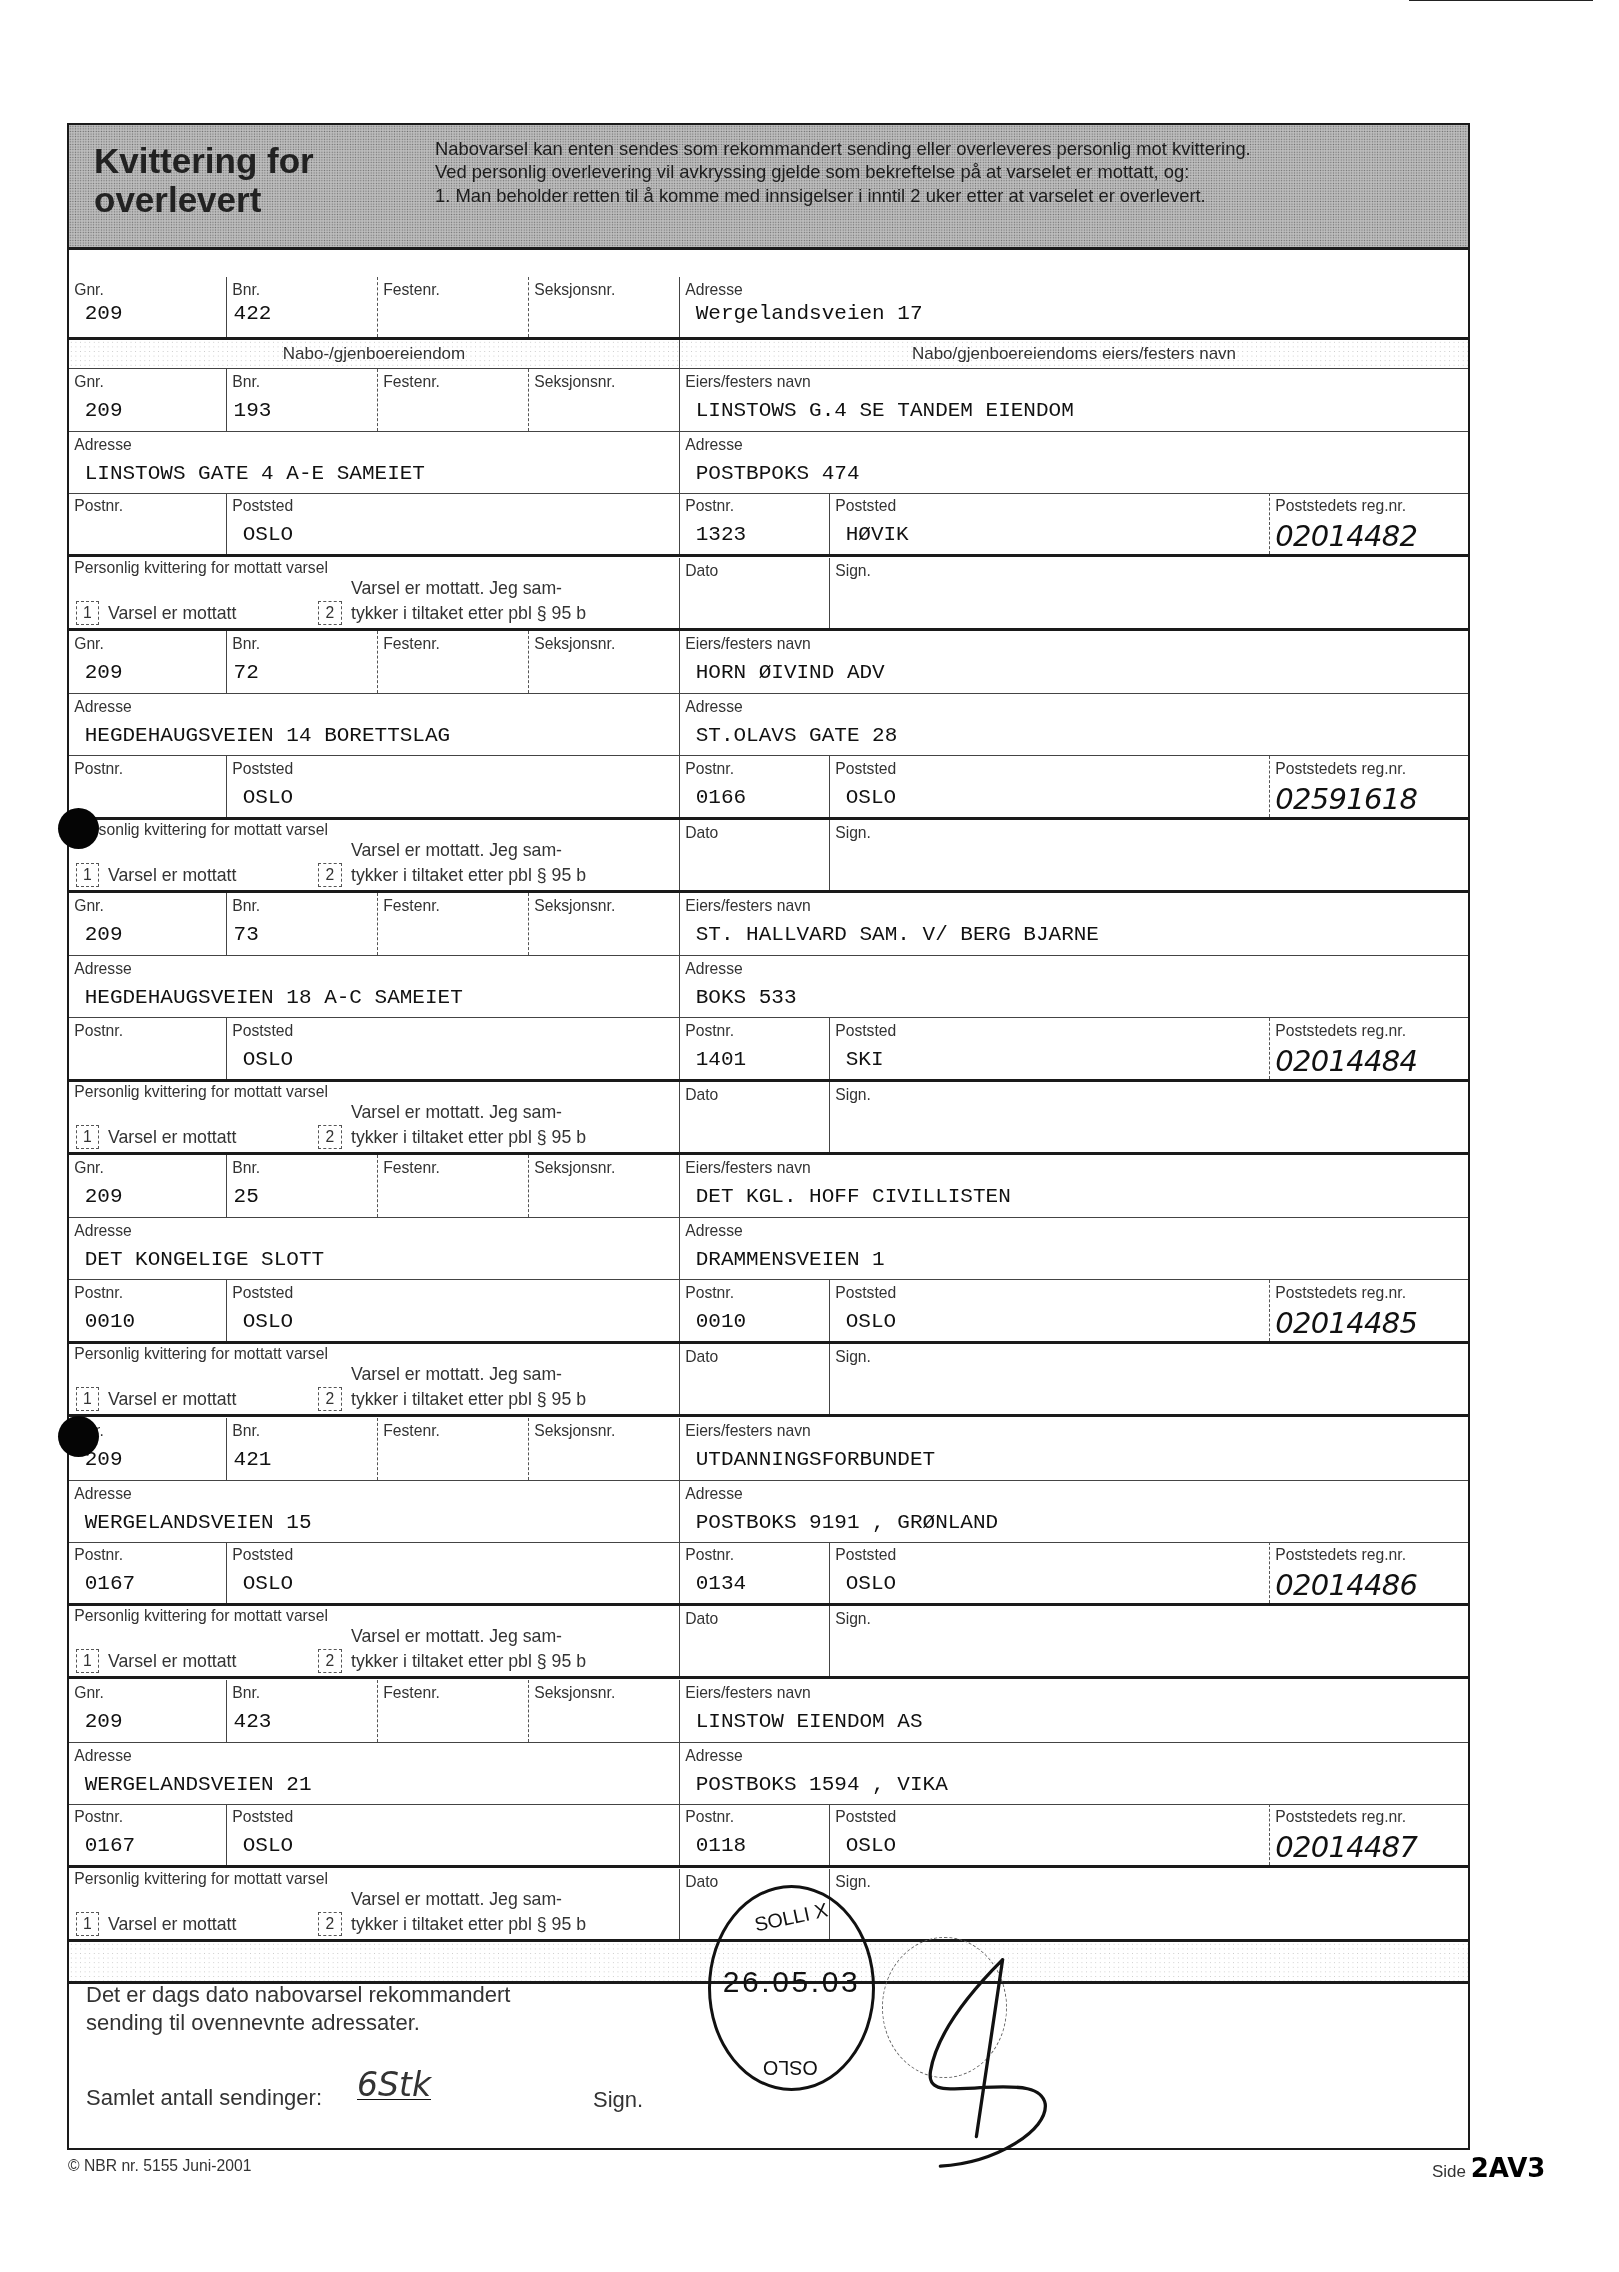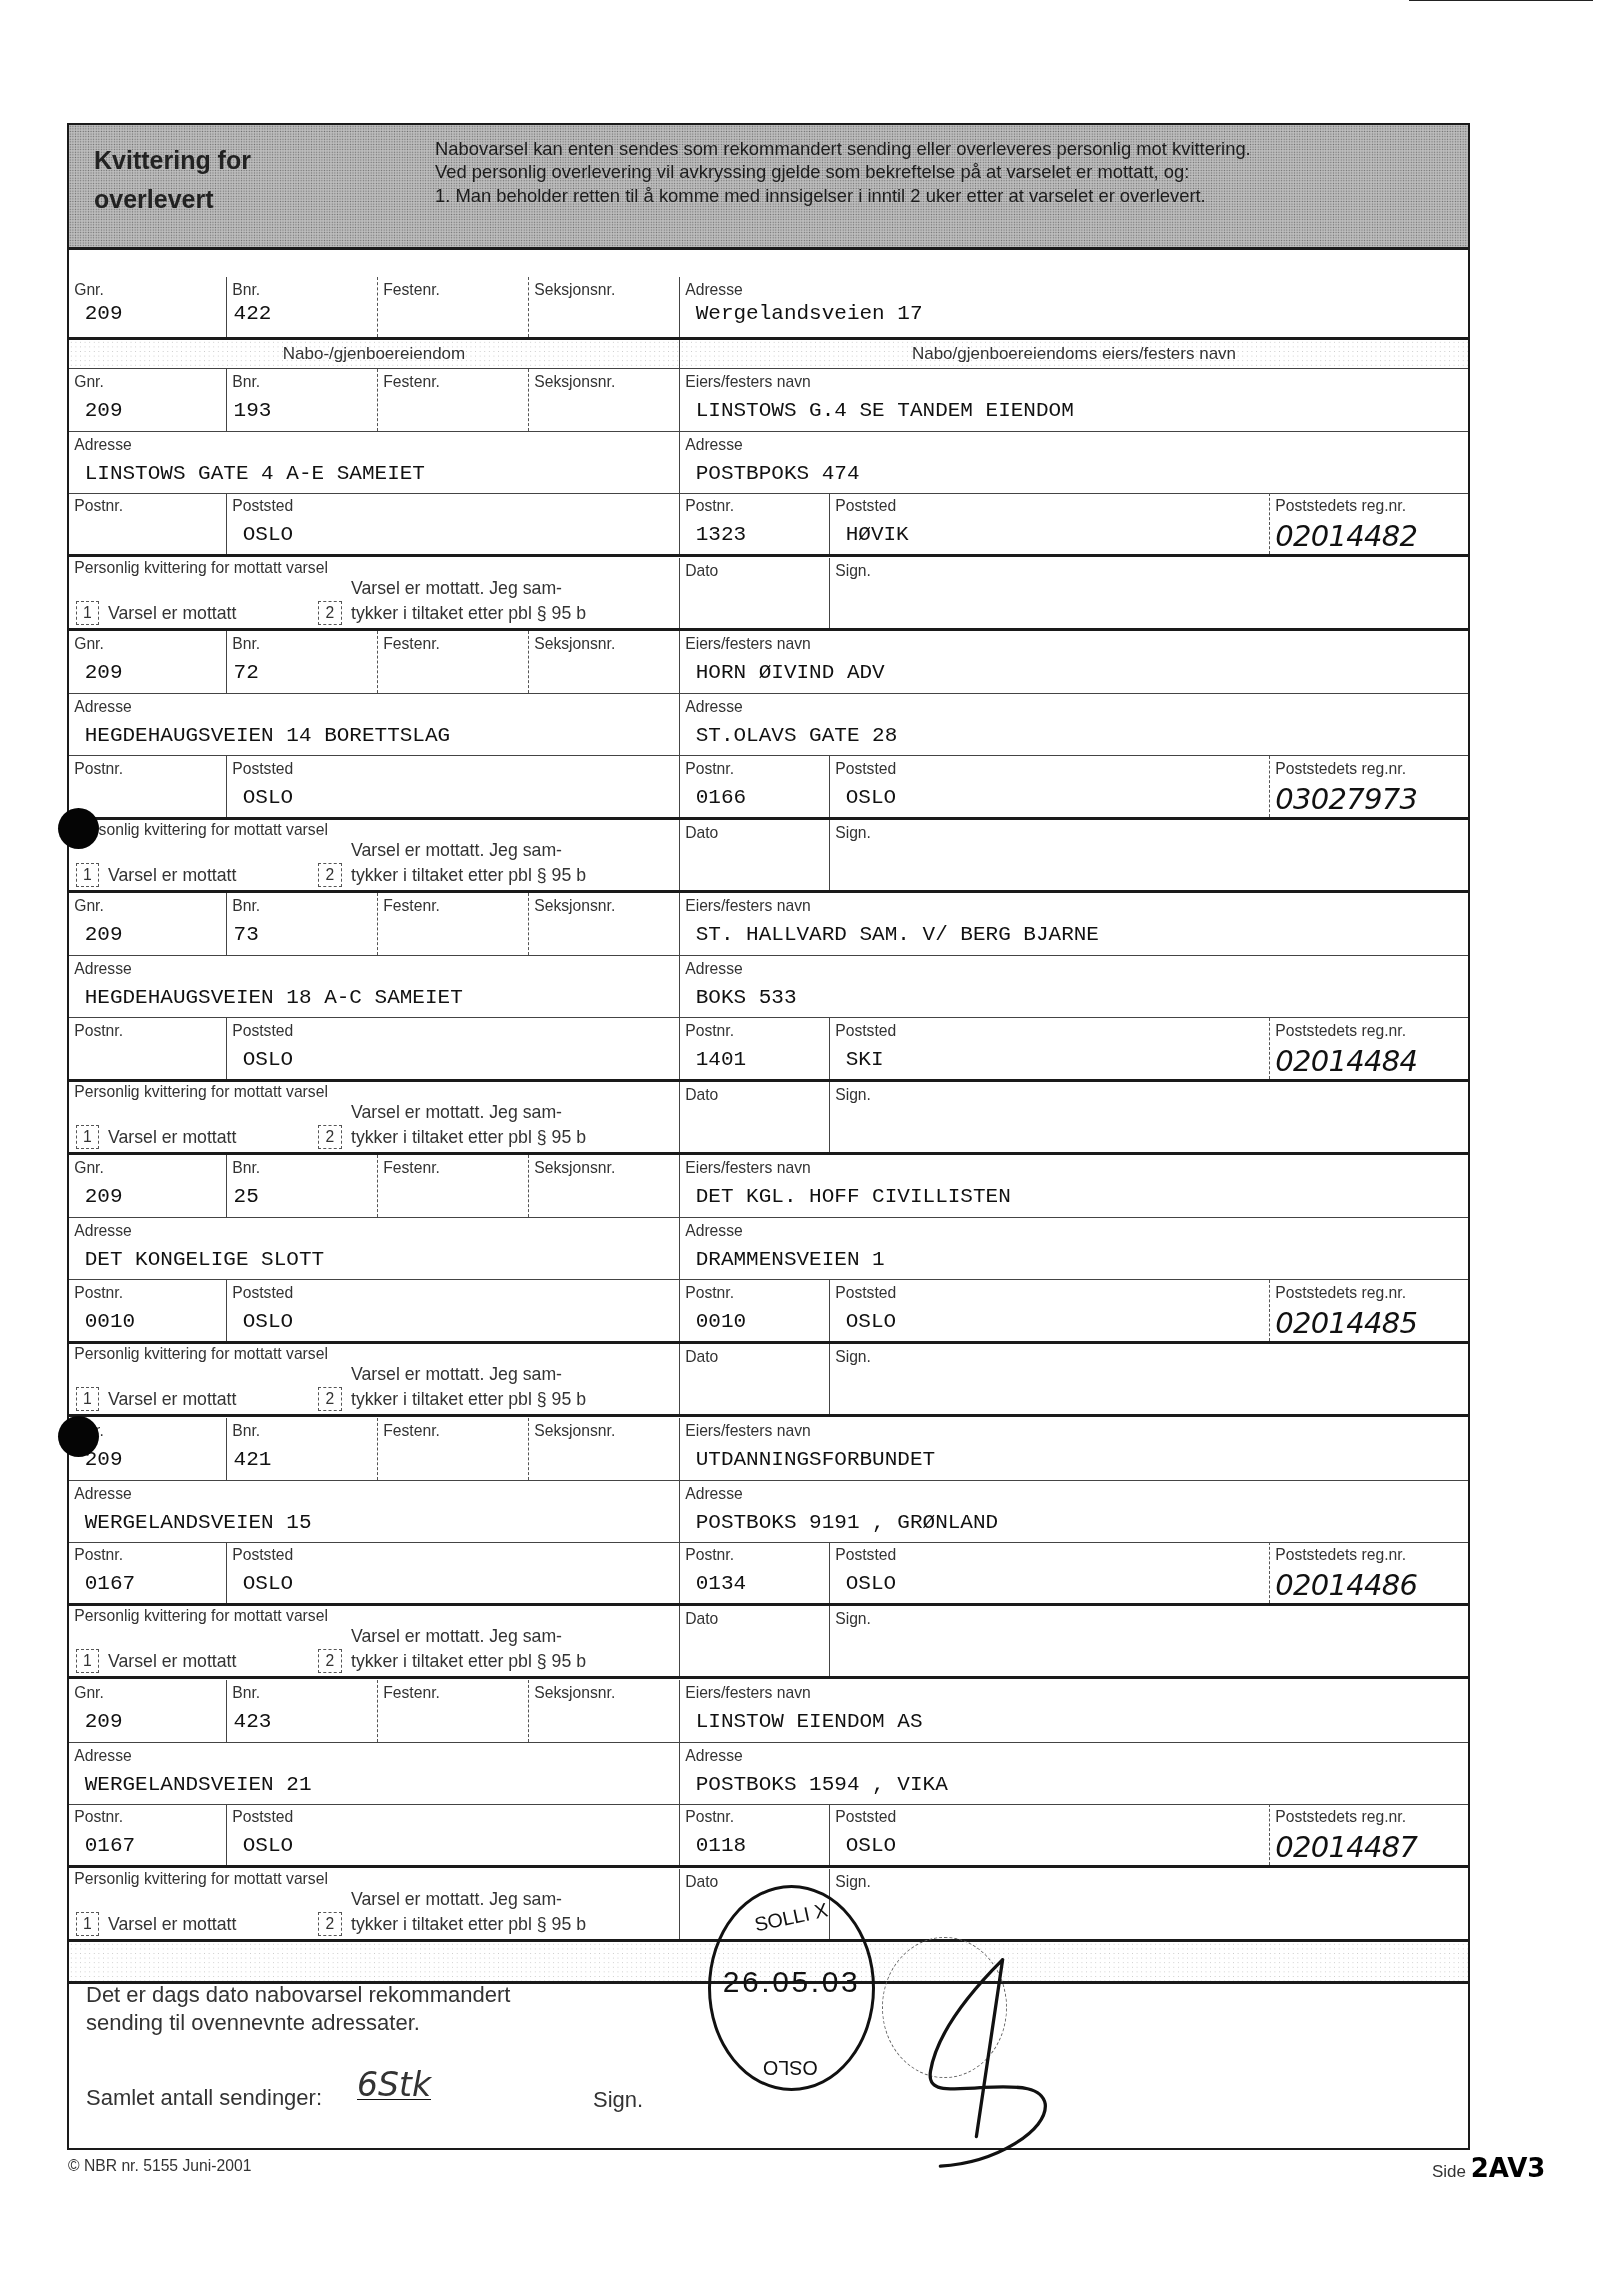--- a/index.html
+++ b/index.html
@@ -7,21 +7,21 @@
          font-family: "Liberation Sans", sans-serif; color: #111; }
   .topline { position: absolute; left: 1409px; top: 0; width: 184px; height: 1.3px; background: #222; }
   .form { position: absolute; left: 67px; top: 123px; width: 1403px; height: 2027px;
           border: 2.6px solid #1a1a1a; box-sizing: border-box; }
   .header { position: absolute; left: 0; top: 0; right: 0; height: 125px;
             background-color: #bdbdbd;
             background-image: radial-gradient(#6c6c6c 0.7px, transparent 0.9px);
             background-size: 2.6px 2.6px;
             border-bottom: 3.3px solid #1a1a1a; box-sizing: border-box; }
   .header-title { position: absolute; left: 25px; top: 15.7px; font-weight: bold;
-                  font-size: 25px; line-height: 39px; color: #222; }
+                  font-size: 35px; line-height: 39px; color: #222; }
   .header-text { position: absolute; left: 366px; top: 11.8px; font-size: 18.4px; line-height: 23.6px; color: #1c1c1c; }
   .header-text div { white-space: nowrap; }
 
   .row { position: absolute; left: 0; right: 0; box-sizing: border-box; border-bottom: 1.3px solid #444; }
   .row.thick { border-bottom: 3.3px solid #1a1a1a; }
   .cell { position: absolute; top: 0; bottom: 0; box-sizing: border-box; }
   .cell.vline { border-left: 1.3px solid #444; }
   .cell.dline { border-left: 1.3px dashed #555; }
   .lbl { position: absolute; left: 5.2px; top: 3.9px; font-size: 15.7px; color: #333; white-space: nowrap; }
   .val { position: absolute; left: 15.7px; top: 30px; font-family: "Liberation Mono", monospace;
@@ -216,21 +216,21 @@
       <div class="cell vline" style="left:610px;width:151px;">
         <span class="lbl">Postnr.</span>
         <span class="val">0166</span>
       </div>
       <div class="cell vline" style="left:760px;width:439px;">
         <span class="lbl">Poststed</span>
         <span class="val">OSLO</span>
       </div>
       <div class="cell dline" style="left:1200px;right:0;">
         <span class="lbl">Poststedets reg.nr.</span>
-        <span class="hand">03027973</span>
+        <span class="hand">02591618</span>
       </div>
     </div>
     <div class="row thick" style="height: 73px; top: 695px;">
       <div class="cell" style="left:0;width:610px;">
         <span class="lbl" style="top:1.3px">Personlig kvittering for mottatt varsel</span>
         <div class="kv-box" style="left:6.6px;top:43px;">1</div>
         <span class="kv-text" style="left:39px;top:45px;">Varsel er mottatt</span>
         <div class="kv-box" style="left:249px;top:43px;">2</div>
         <span class="kv-text" style="left:282px;top:19.7px;">Varsel er mottatt. Jeg sam-</span>
         <span class="kv-text" style="left:282px;top:45px;">tykker i tiltaket etter pbl § 95 b</span>

